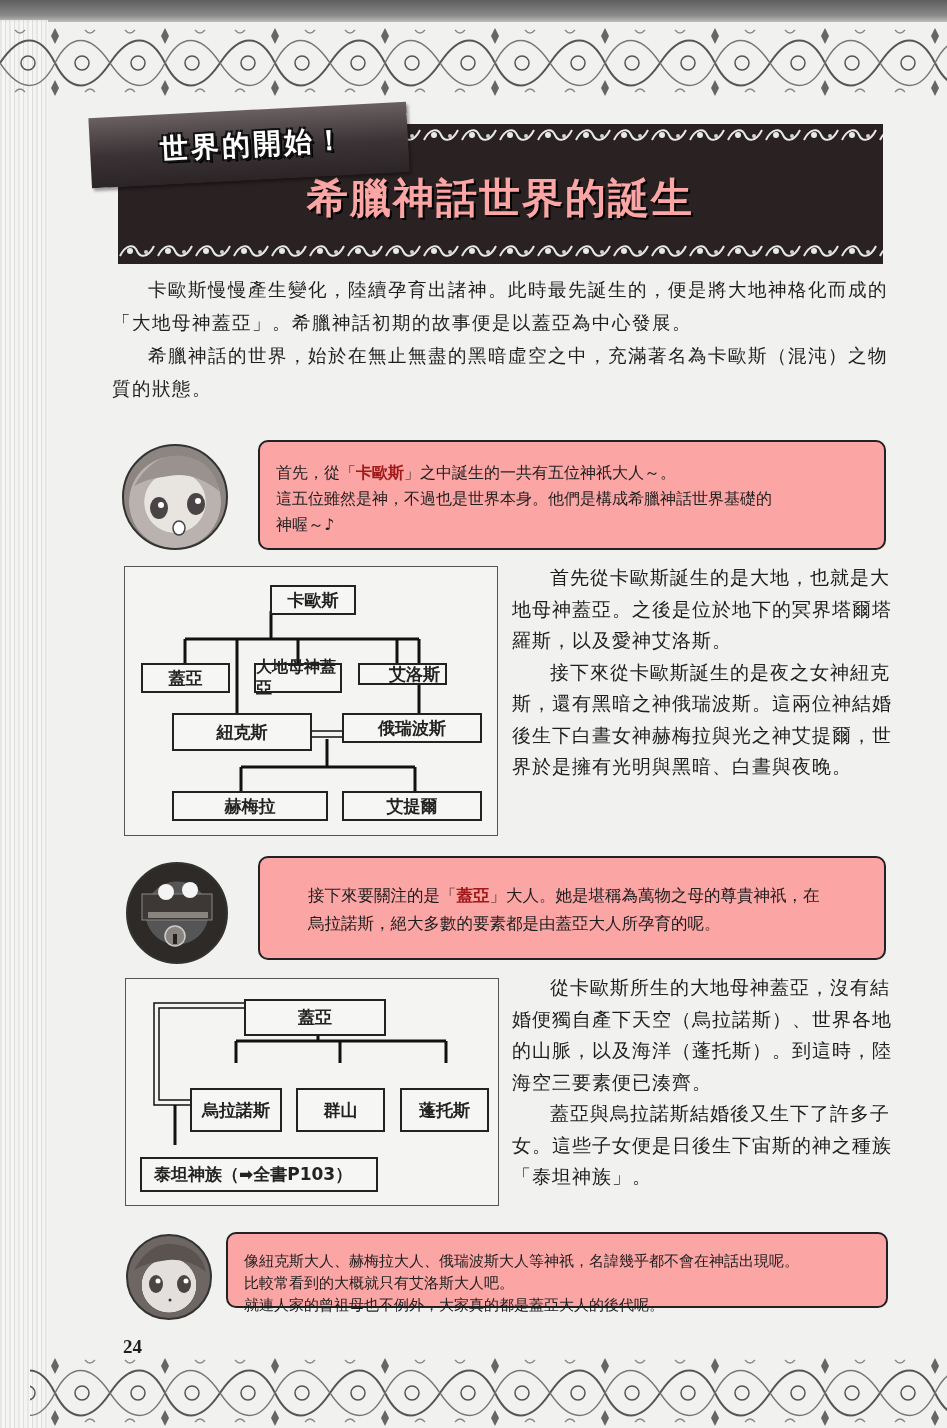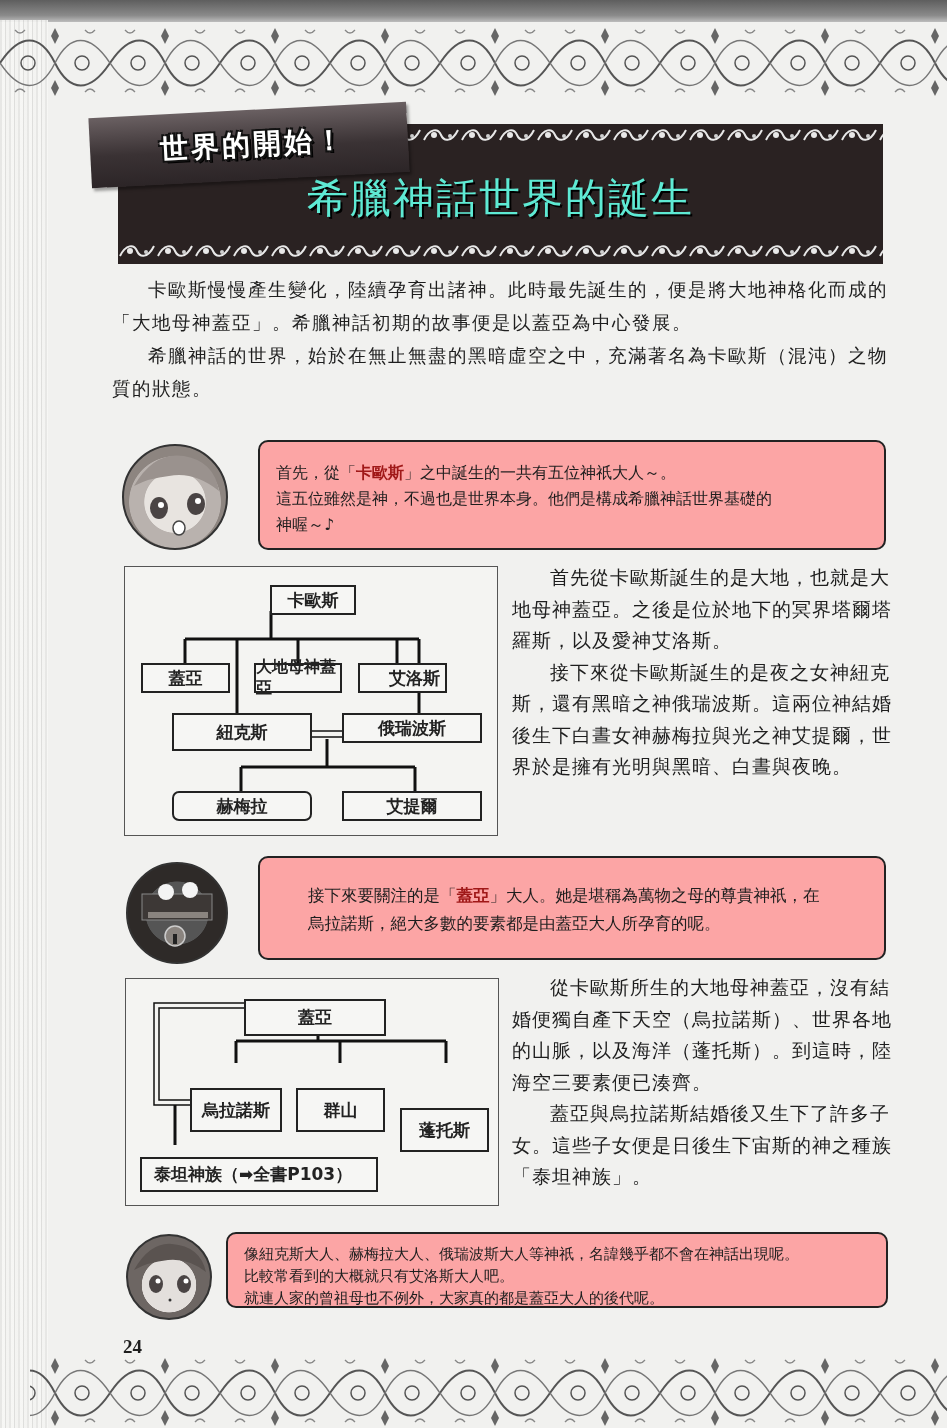--- a/index.html
+++ b/index.html
@@ -16,21 +16,21 @@
   .ornament { position:absolute; left:0; width:947px; height:80px; }
   .ornament-top { top:18px; }
   .ornament-bottom { top:1348px; }
 
   
   .banner { position:absolute; left:118px; top:124px; width:765px; height:140px; background:#2a2222; }
   .banner .lace { position:absolute; left:0; width:100%; height:18px; }
   .banner .lace.top { top:2px; }
   .banner .lace.bottom { bottom:4px; }
   .banner-title { position:absolute; left:0; right:0; top:47px; text-align:center;
-    color:#5eead4; font-weight:normal; font-size:41px; letter-spacing:2px;
+    color:#fca5a5; font-weight:bold; font-size:41px; letter-spacing:2px;
     text-shadow:2px 2px 0 #000; }
   .tab { position:absolute; left:90px; top:110px; width:318px; height:70px;
     background:linear-gradient(#6a6062,#3a3234 55%,#2c2527);
     transform:rotate(-3deg); box-shadow:2px 3px 3px rgba(0,0,0,.35); }
   .tab-label { position:absolute; left:70px; top:16px; font-size:28px; font-weight:bold;
     color:#fff; letter-spacing:3px;
     text-shadow:-2px -2px 0 #111,2px -2px 0 #111,-2px 2px 0 #111,2px 2px 0 #111,3px 3px 0 #000; }
 
   
   .intro { position:absolute; left:112px; top:273px; width:780px; font-size:18.5px; line-height:33px; }
@@ -139,24 +139,24 @@
       <path d="M290 200 V226"></path>
     </g>
     <g stroke="#111" stroke-width="1.5">
       <path d="M184 164 H218"></path>
         <path d="M184 170 H218"></path>
     </g>
   </svg>
   <div class="node" style="left:145px;top:18px;width:86px;height:30px;">卡歐斯</div>
   <div class="node" style="left:16px;top:96px;width:89px;height:30px;">蓋亞</div>
   <div class="node" style="left:129px;top:96px;width:88px;height:30px;font-size:16px;">大地母神蓋亞</div>
-  <div class="node" style="left:233px;top:96px;width:89px;height:30px;padding-left:24px;">艾洛斯</div>
+  <div class="node" style="left:233px;top:96px;width:89px;height:22px;padding-left:24px;">艾洛斯</div>
   <div class="node" style="left:47px;top:146px;width:140px;height:38px;">紐克斯</div>
   <div class="node" style="left:217px;top:146px;width:140px;height:30px;">俄瑞波斯</div>
-  <div class="node" style="left:47px;top:224px;width:140px;height:30px;border-radius:7px;">赫梅拉</div>
+  <div class="node" style="left:47px;top:224px;width:156px;height:30px;">赫梅拉</div>
   <div class="node" style="left:217px;top:224px;width:140px;height:30px;">艾提爾</div>
 </div>
 
 <div class="side-text" style="left:512px;top:562px;width:380px;">
   <p>首先從卡歐斯誕生的是大地，也就是大地母神蓋亞。之後是位於地下的冥界塔爾塔羅斯，以及愛神艾洛斯。</p>
   <p>接下來從卡歐斯誕生的是夜之女神紐克斯，還有黑暗之神俄瑞波斯。這兩位神結婚後生下白晝女神赫梅拉與光之神艾提爾，世界於是擁有光明與黑暗、白晝與夜晚。</p>
 </div>
 
 <div class="speech" style="left:0;top:0;">
   <div class="avatar" style="left:126px;top:862px;width:98px;height:98px;background:radial-gradient(circle,#555 0 45%,#2e2a28 46%);">
@@ -189,41 +189,41 @@
       <path d="M49 126 V166"></path>
     </g>
     <g stroke="#111" stroke-width="1.5" fill="none">
       <path d="M118 24 H28 V126 H68"></path>
       <path d="M118 29 H33 V121 H68"></path>
     </g>
   </svg>
   <div class="node" style="left:118px;top:20px;width:142px;height:37px;">蓋亞</div>
   <div class="node" style="left:64px;top:109px;width:92px;height:44px;">烏拉諾斯</div>
   <div class="node" style="left:170px;top:109px;width:89px;height:44px;">群山</div>
-  <div class="node" style="left:274px;top:109px;width:89px;height:44px;margin-top:20px;">蓬托斯</div>
+  <div class="node" style="left:274px;top:109px;width:89px;height:44px;">蓬托斯</div>
   <div class="node" style="left:14px;top:178px;width:238px;height:35px;justify-content:flex-start;padding-left:12px;">泰坦神族（➡全書P103）</div>
 </div>
 
 <div class="side-text" style="left:512px;top:972px;width:380px;">
   <p>從卡歐斯所生的大地母神蓋亞，沒有結婚便獨自產下天空（烏拉諾斯）、世界各地的山脈，以及海洋（蓬托斯）。到這時，陸海空三要素便已湊齊。</p>
   <p>蓋亞與烏拉諾斯結婚後又生下了許多子女。這些子女便是日後生下宙斯的神之種族「泰坦神族」。</p>
 </div>
 
 <div class="speech" style="left:0;top:0;">
   <div class="avatar" style="left:126px;top:1234px;width:82px;height:82px;background:radial-gradient(circle at 50% 60%,#e3dfdc 0 42%,#6d6663 43%);">
     <svg width="82" height="82" viewBox="0 0 82 82">
       <path d="M6 34 Q22 6 44 8 Q72 10 78 36 Q60 22 40 24 Q20 26 6 34z" fill="#5a5350"></path>
       <ellipse cx="28" cy="48" rx="7" ry="9" fill="#4a4444"></ellipse>
       <ellipse cx="56" cy="48" rx="7" ry="9" fill="#4a4444"></ellipse>
       <circle cx="30" cy="45" r="2.5" fill="#fff"></circle>
         <circle cx="58" cy="45" r="2.5" fill="#fff"></circle>
       <circle cx="42" cy="64" r="1.5" fill="#333"></circle>
     </svg>
   </div>
-  <div class="bubble" style="left:226px;top:1232px;width:662px;height:76px;padding-top:9px;font-size:15px;line-height:22px;">
+  <div class="bubble" style="left:226px;top:1232px;width:662px;height:76px;padding-top:16px;font-size:15px;line-height:22px;">
     <svg class="tail" style="left:-17px;top:20px;" width="20" height="44" viewBox="0 0 20 44">
       <path d="M18 0 L2 40 L18 42" fill="#dadad8" stroke="#222" stroke-width="2.5"></path>
     </svg>
     <p>像紐克斯大人、赫梅拉大人、俄瑞波斯大人等神祇，名諱幾乎都不會在神話出現呢。</p>
     <p>比較常看到的大概就只有艾洛斯大人吧。</p>
     <p>就連人家的曾祖母也不例外，大家真的都是蓋亞大人的後代呢。</p>
   </div>
 </div>
 
 <div class="page-num">24</div>

